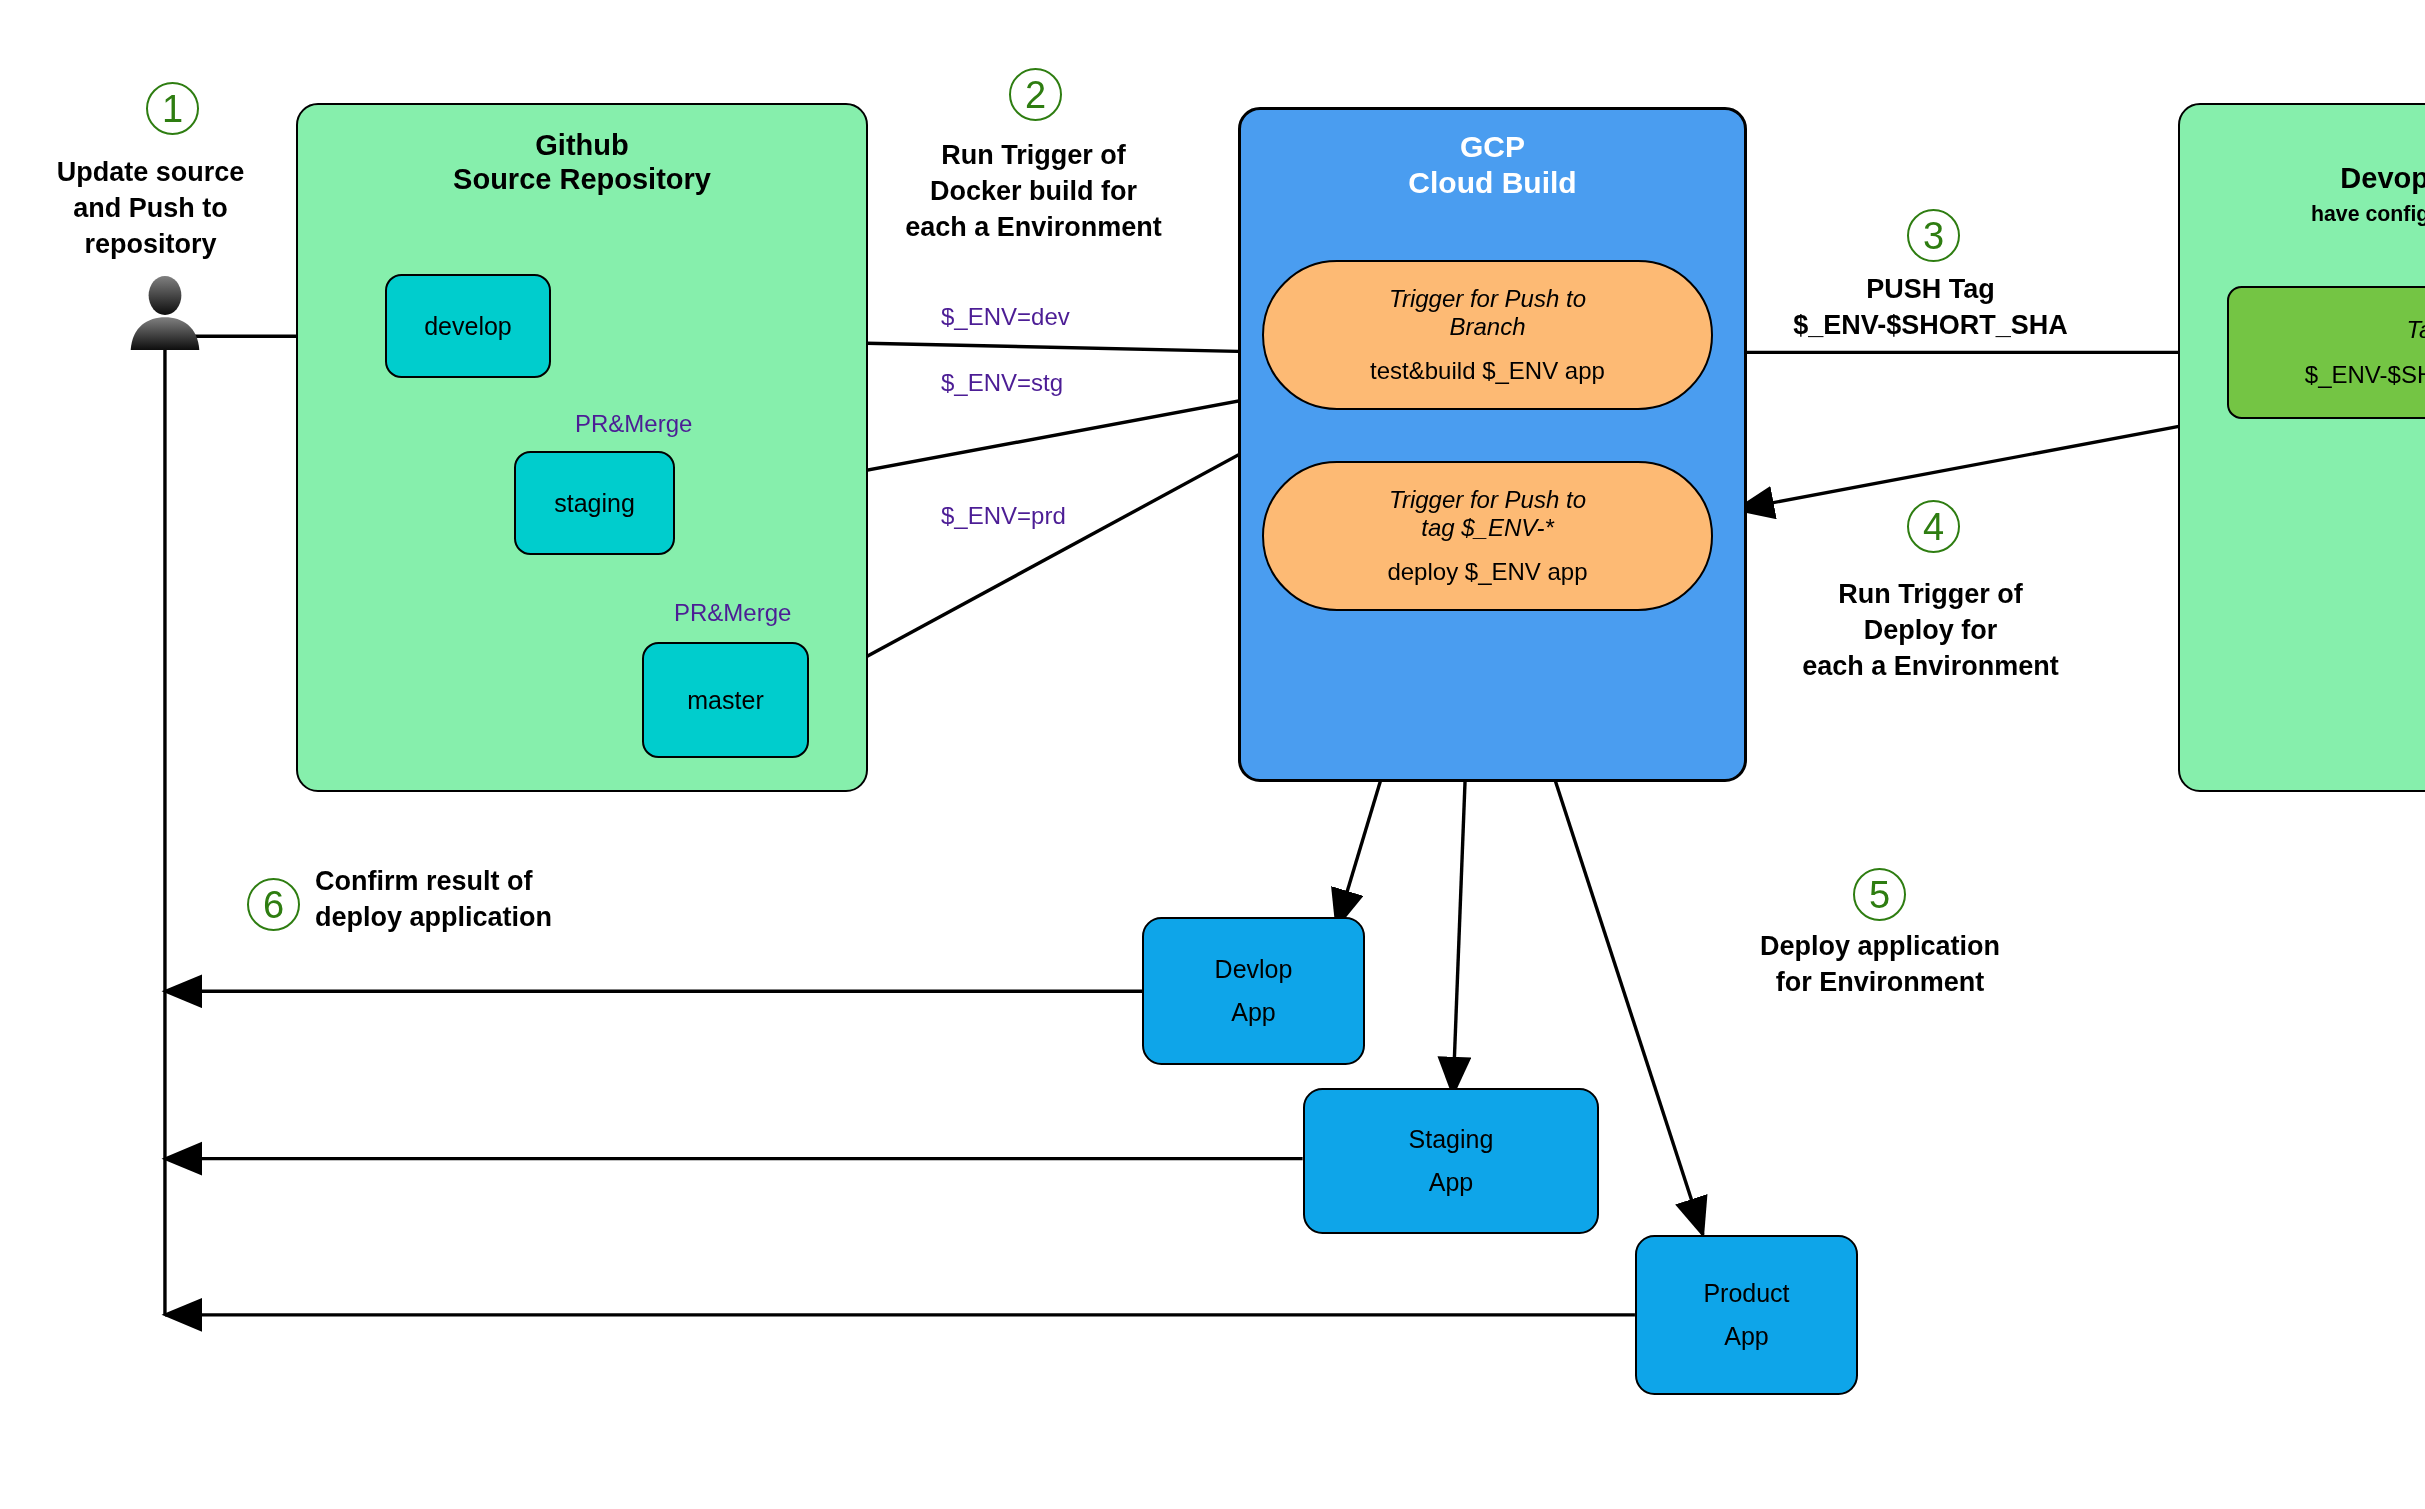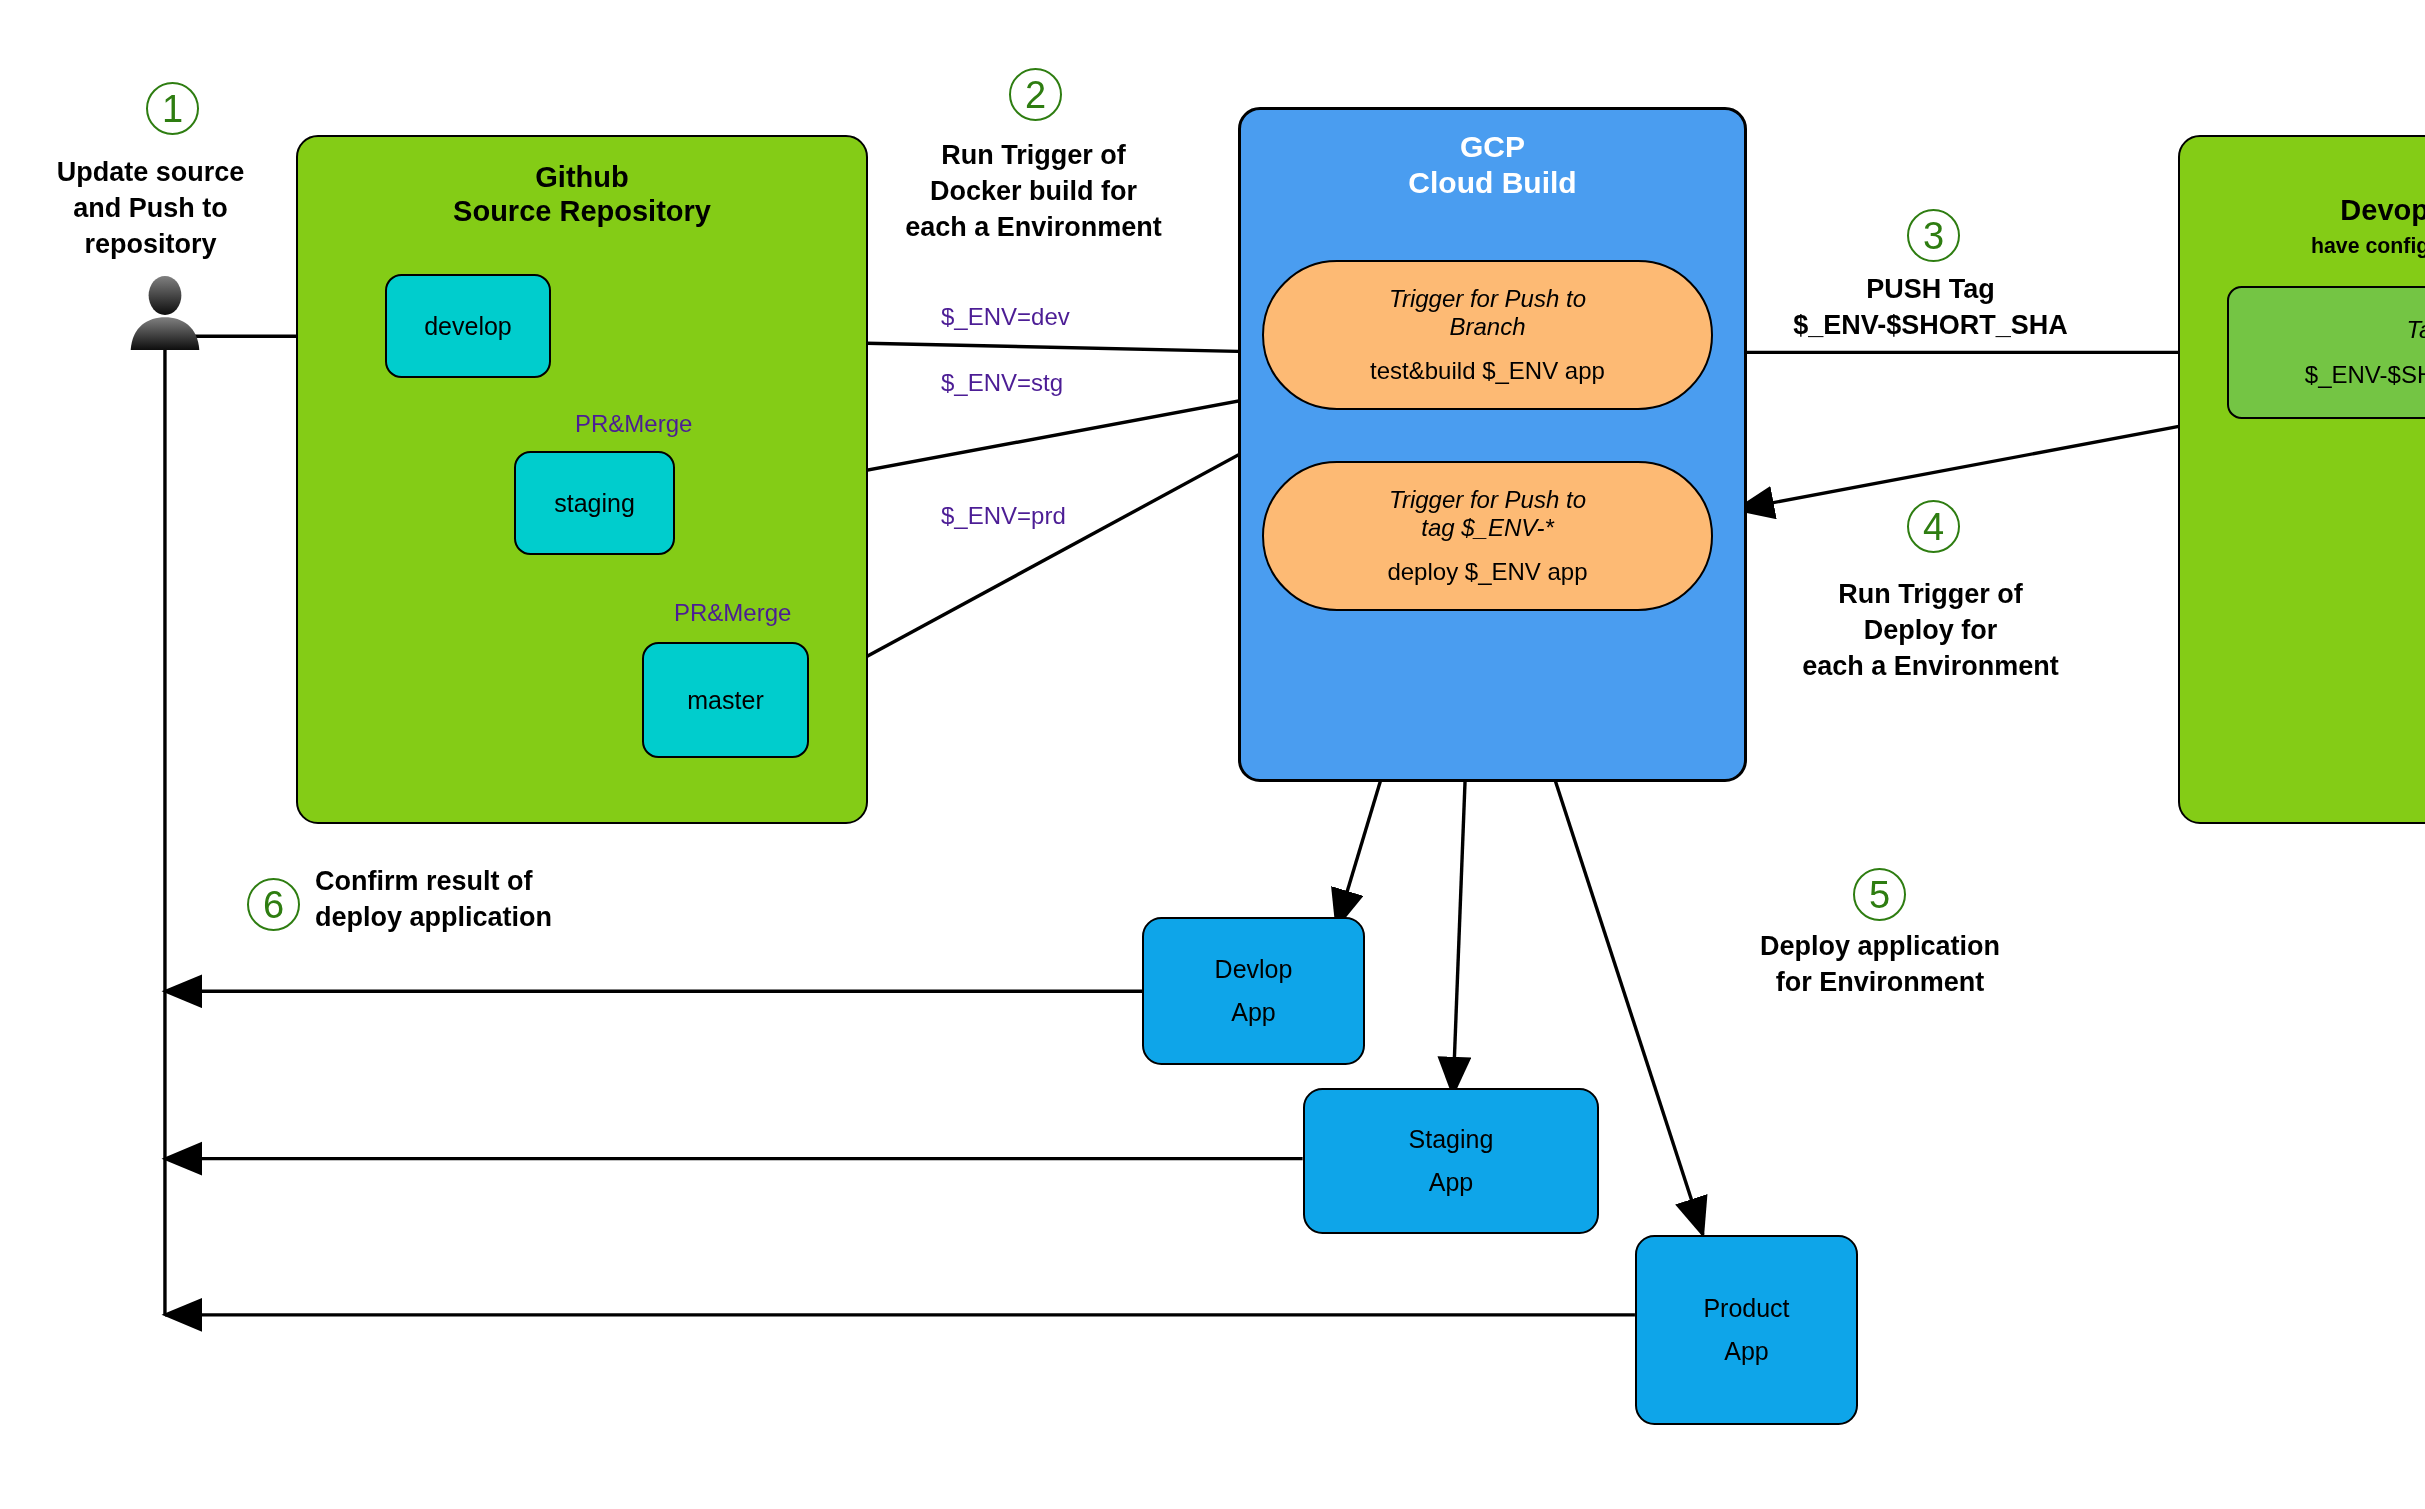--- a/index.html
+++ b/index.html
@@ -26,25 +26,24 @@
     position: absolute;
     box-sizing: border-box;
     display: flex;
     flex-direction: column;
     align-items: center;
     justify-content: center;
     text-align: center;
   }
   
   .group {
-    background: #84cc16;
+    background: #86efac;
     border: 2.9px solid #000000;
     border-radius: 22px;
     justify-content: flex-start;
-    margin-top: 32px;
   }
   .group-title {
     font-weight: bold;
     color: #000000;
     line-height: 1.18;
   }
   .group-sub {
     font-weight: bold;
     color: #000000;
   }
@@ -276,19 +275,19 @@
   <div class="node app" style="left:1142px; top:917px; width:223px; height:148px; font-size:25px;">
     <div>Devlop</div>
     <div class="app-line2">App</div>
   </div>
 
   <div class="node app" style="left:1303px; top:1088px; width:296px; height:146px; font-size:25px;">
     <div>Staging</div>
     <div class="app-line2">App</div>
   </div>
 
-  <div class="node app" style="left:1635px; top:1235px; width:223px; height:190px; font-size:25px;text-align:center;">
+  <div class="node app" style="left:1635px; top:1235px; width:223px; height:160px; font-size:25px;text-align:center;">
     <div>Product</div>
     <div class="app-line2">App</div>
   </div>
 
 </div>
 
 
 </body></html>

